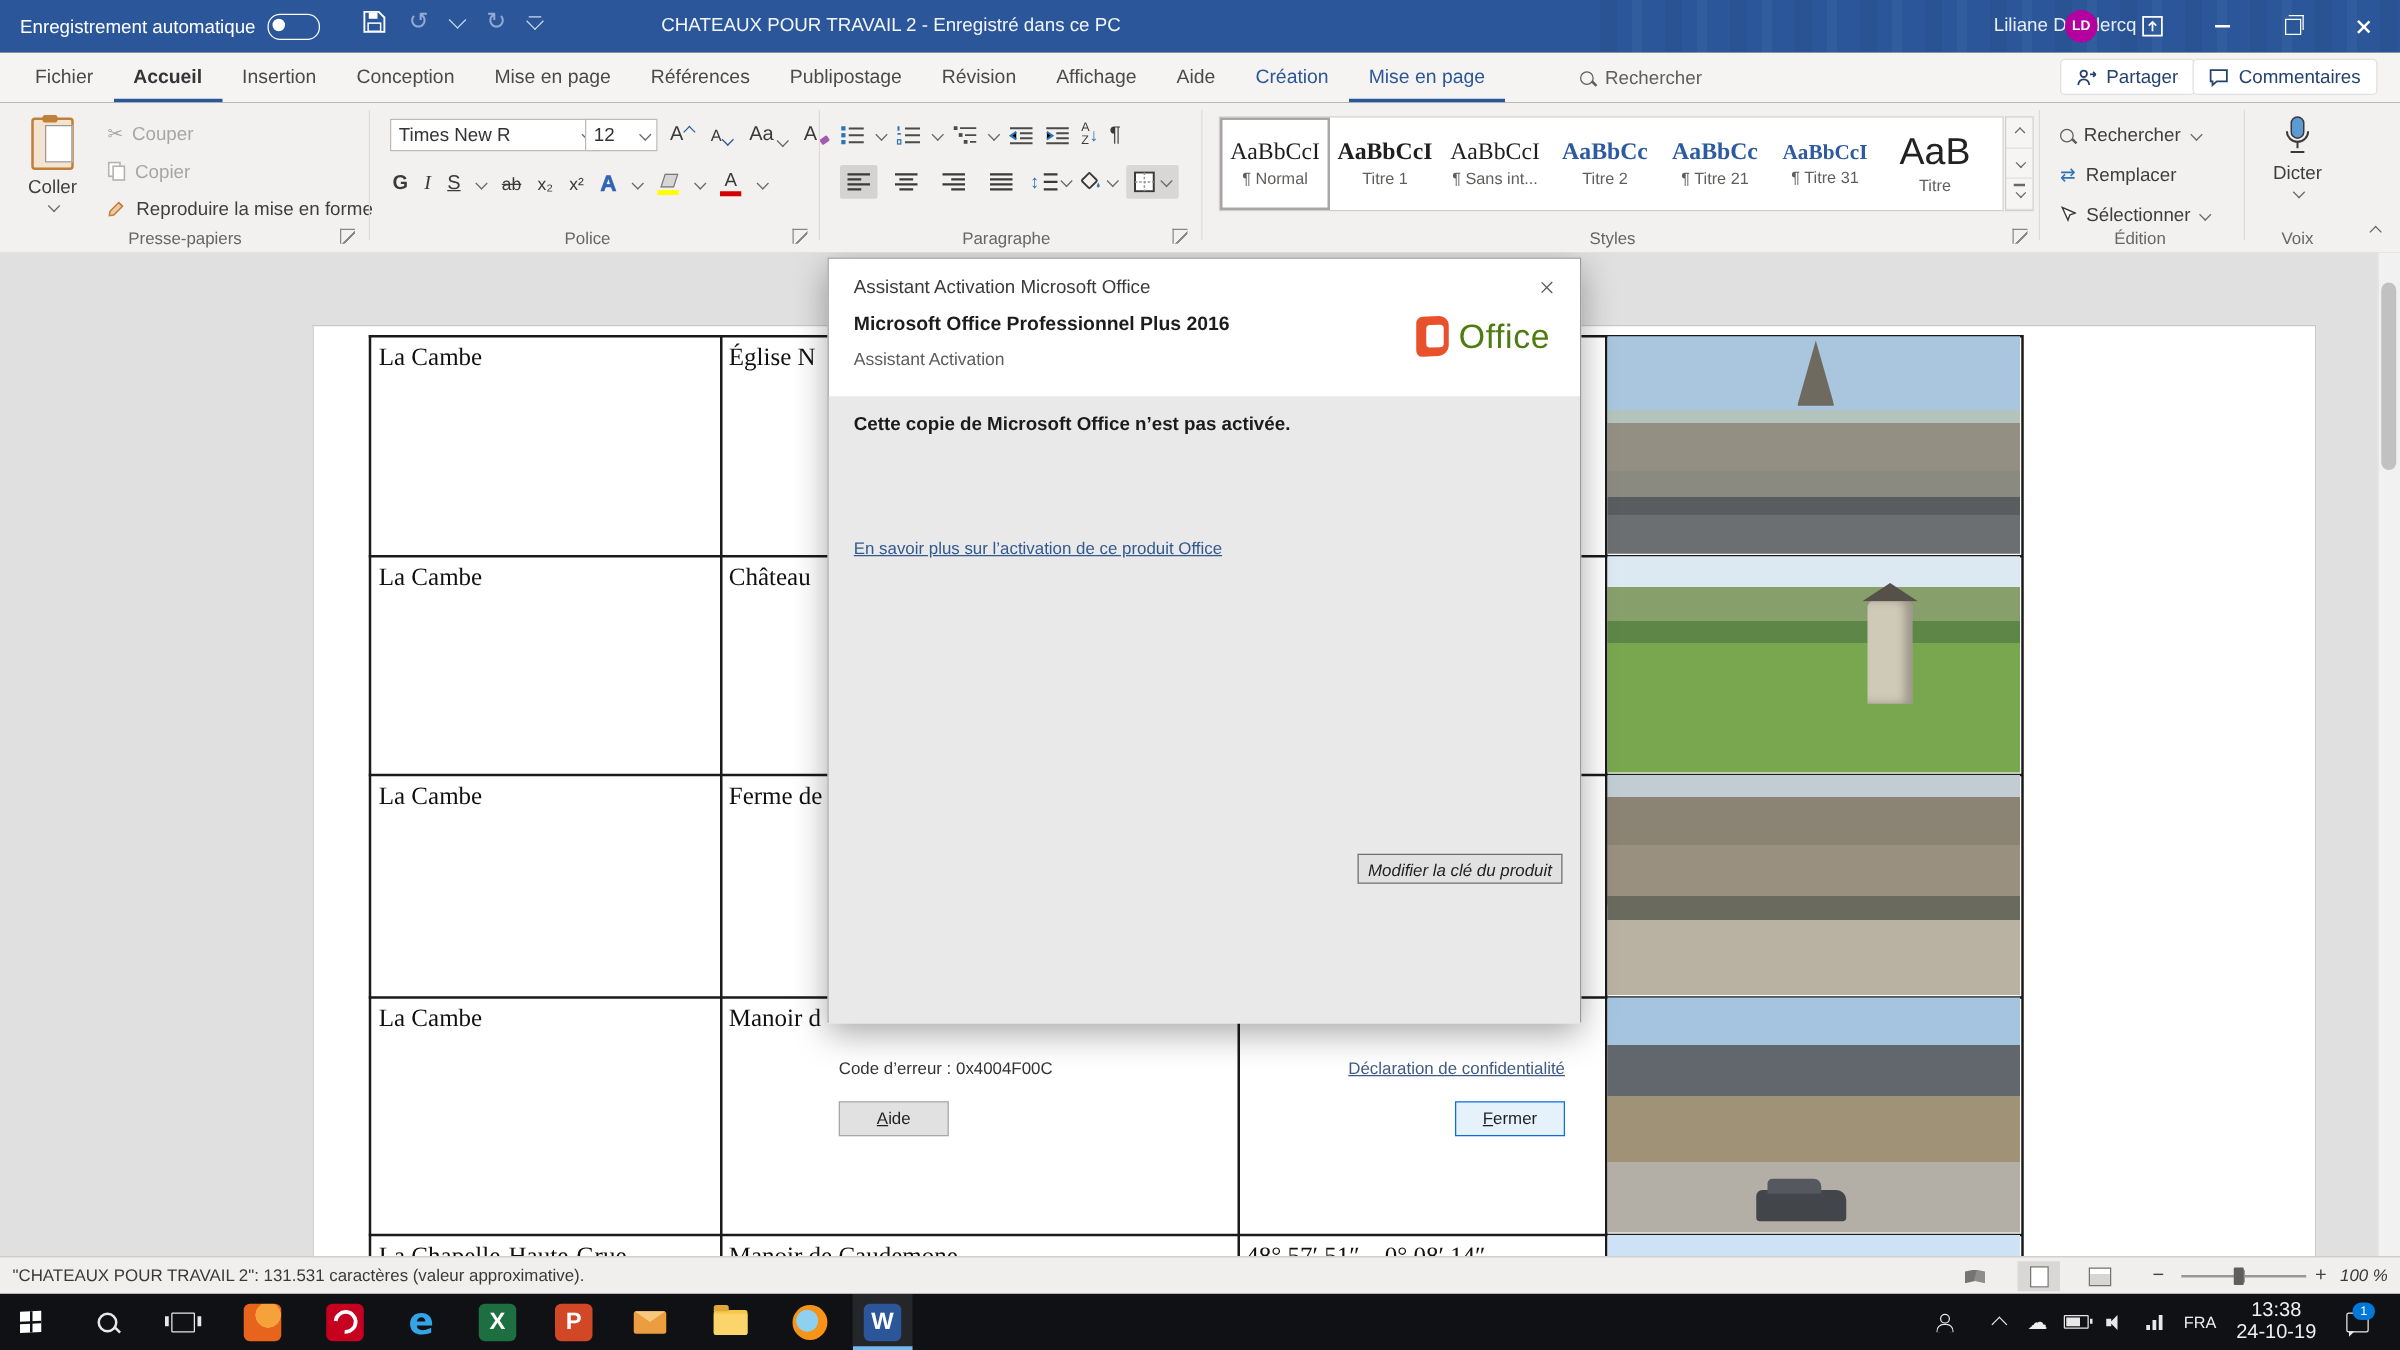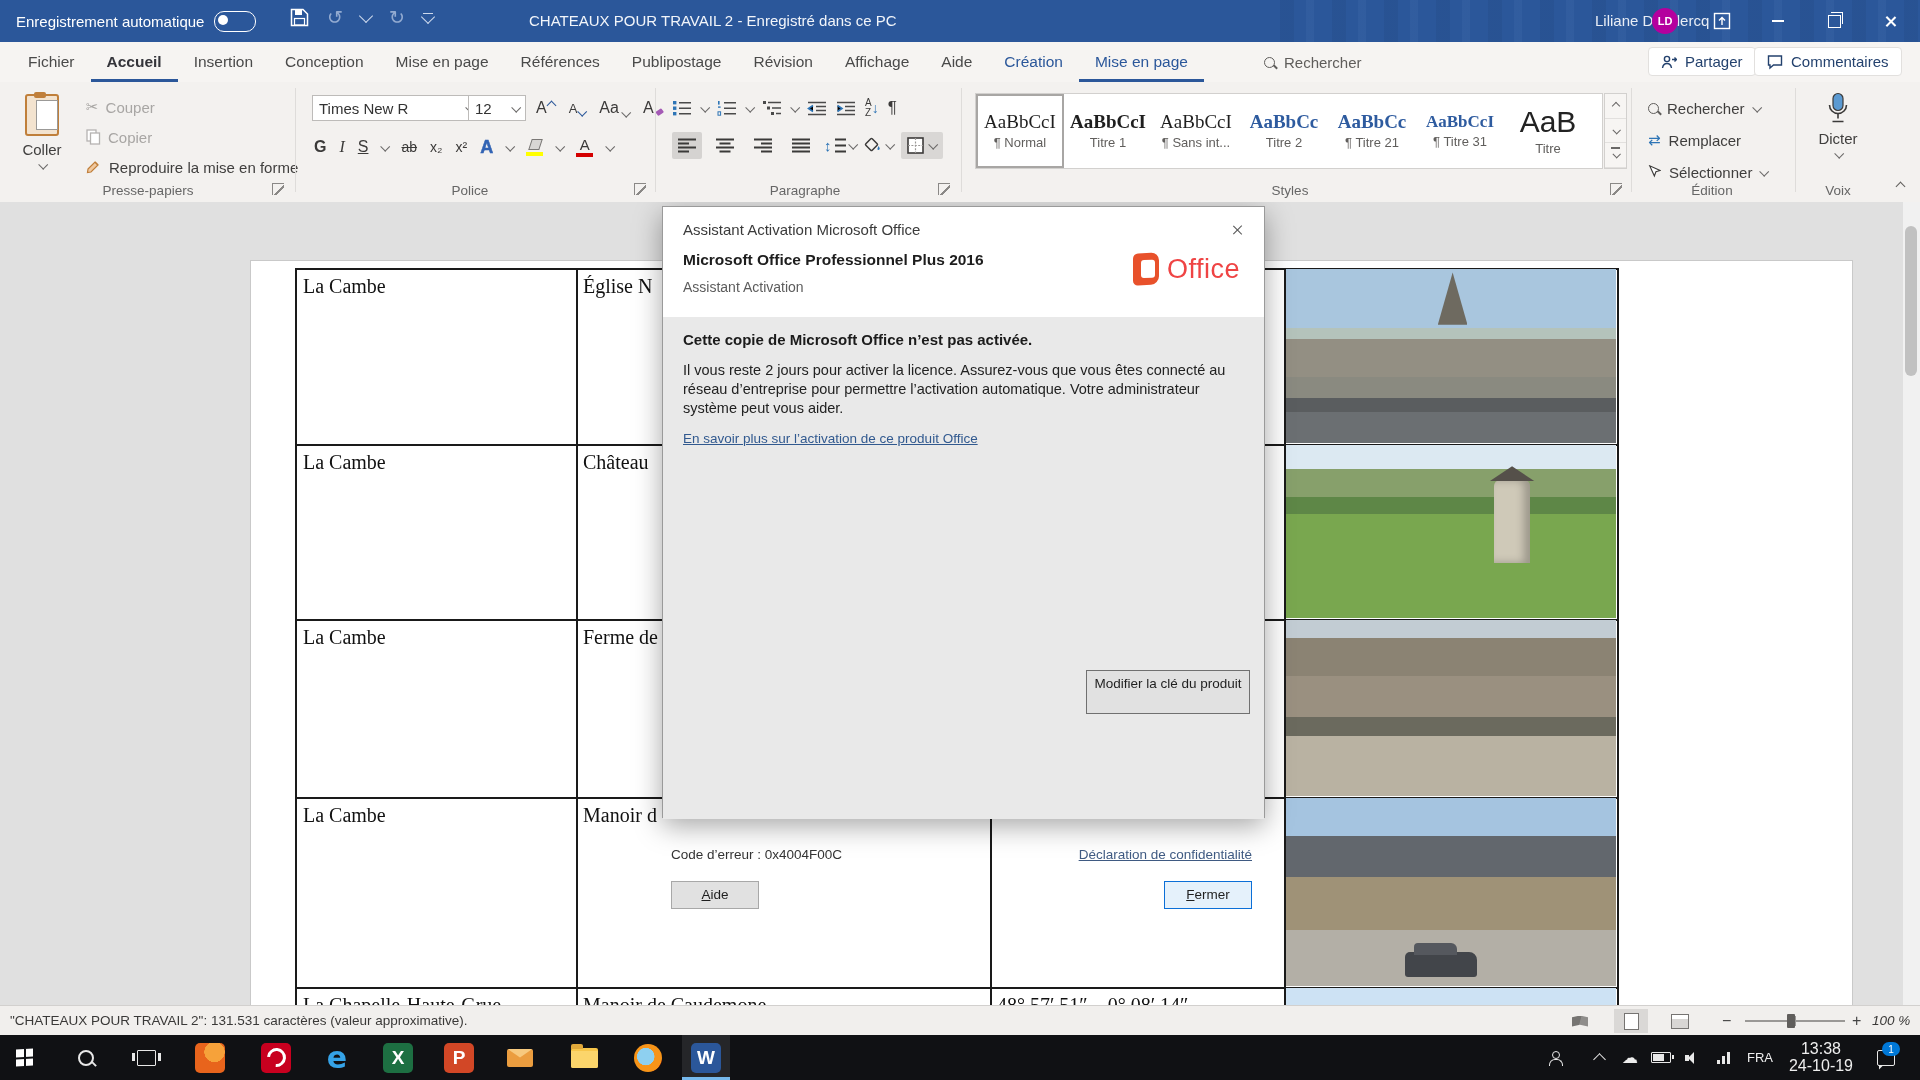--- a/index.html
+++ b/index.html
@@ -108,28 +108,28 @@
   .dlg-title{position:absolute;left:20px;top:14px;font-size:15px;color:#3b3b3b;}
   .dlg-close{position:absolute;right:12px;top:10px;width:30px;height:26px;display:flex;align-items:center;justify-content:center;}
   .dlg-close .x{width:12px;height:12px;position:relative;}
   .dlg-close .x:before,.dlg-close .x:after{content:"";position:absolute;left:5.5px;top:0;width:1.4px;height:12px;background:#555;}
   .dlg-close .x:before{transform:rotate(45deg);} .dlg-close .x:after{transform:rotate(-45deg);}
   .dlg-product{position:absolute;left:20px;top:44px;font-size:15.5px;font-weight:bold;color:#1d1d1d;}
   .dlg-sub{position:absolute;left:20px;top:72px;font-size:14px;color:#5c5c5c;}
   .office-logo{position:absolute;left:470px;top:46px;display:flex;align-items:center;gap:8px;}
   .office-blob{width:26px;height:32px;background:#e8512b;border-radius:5px 8px 8px 5px;position:relative;transform:skewY(-3deg);}
   .office-blob:after{content:"";position:absolute;left:8px;top:7px;width:14px;height:18px;background:#fff;border-radius:3px;transform:skewY(2deg);}
-  .office-word{font-size:27px;color:#ef4444;letter-spacing:.5px;}
+  .office-word{font-size:27px;color:#4d7c0f;letter-spacing:.5px;}
   .dlg-body{position:absolute;left:0;top:110px;width:100%;height:502px;background:#e9e9e9;}
   .dlg-h{position:absolute;left:20px;top:14px;font-size:15px;font-weight:bold;color:#1b1b1b;}
   .dlg-p{position:absolute;left:20px;top:44px;width:566px;font-size:14.5px;line-height:19px;color:#222;}
   .dlg-link{position:absolute;left:20px;top:114px;font-size:13.5px;color:#31598f;text-decoration:underline;}
   .btn{box-sizing:border-box;background:#e1e1e1;border:1px solid #a8a8a8;font-size:13.5px;color:#1f1f1f;
     display:block;text-align:center;line-height:26px;font-family:inherit;}
-  .btn-key{position:absolute;left:423px;top:353px;width:164px;height:44px;border-color:#707070;}
+  .btn-key{position:absolute;left:423px;top:366px;width:164px;height:24px;border-color:#707070;font-style:italic;}
   .dlg-error{position:absolute;left:8px;top:530px;font-size:13.5px;color:#333;}
   .dlg-privacy{position:absolute;right:12px;top:530px;font-size:13.5px;color:#3f5a82;text-decoration:underline;}
   .btn-help{position:absolute;left:8px;top:564px;width:88px;height:28px;}
   .btn-help::first-letter{text-decoration:underline;}
   .btn-close{position:absolute;right:12px;top:564px;width:88px;height:28px;background:#e5f1fb;border:1.6px solid #0b6fd7;line-height:25px;}
   .btn-close::first-letter{text-decoration:underline;}
   
   .statusbar{position:absolute;left:0;top:1005px;width:1920px;height:30px;background:#f1efed;border-top:1px solid #d2d0ce;font-size:13.5px;color:#3a3938;}
   .sb-left{position:absolute;left:10px;top:7px;white-space:nowrap;}
   .viewbtn{position:absolute;top:3px;width:34px;height:24px;display:flex;align-items:center;justify-content:center;}
@@ -613,21 +613,20 @@
           <span class="x"></span>
         </div>
       <div class="dlg-product">Microsoft Office Professionnel Plus 2016</div>
       <div class="dlg-sub">Assistant Activation</div>
       <div class="office-logo">
         <span class="office-blob"></span>
         <span class="office-word">Office</span>
       </div>
       <div class="dlg-body">
         <div class="dlg-h">Cette copie de Microsoft Office n’est pas activée.</div>
-        <div class="dlg-p">Il vous reste 2 jours pour activer la licence. Assurez-vous que vous êtes connecté au réseau d’entreprise pour permettre l’activation automatique. Votre administrateur système peut vous aider.</div>
         <a class="dlg-link">En savoir plus sur l’activation de ce produit Office</a>
         <div class="btn btn-key">Modifier la clé du produit</div>
         <div class="dlg-error">Code d’erreur : 0x4004F00C</div>
         <a class="dlg-privacy">Déclaration de confidentialité</a>
         <div class="btn btn-help">Aide</div>
         <div class="btn btn-close">Fermer</div>
       </div>
     </div>
   </main>
 

